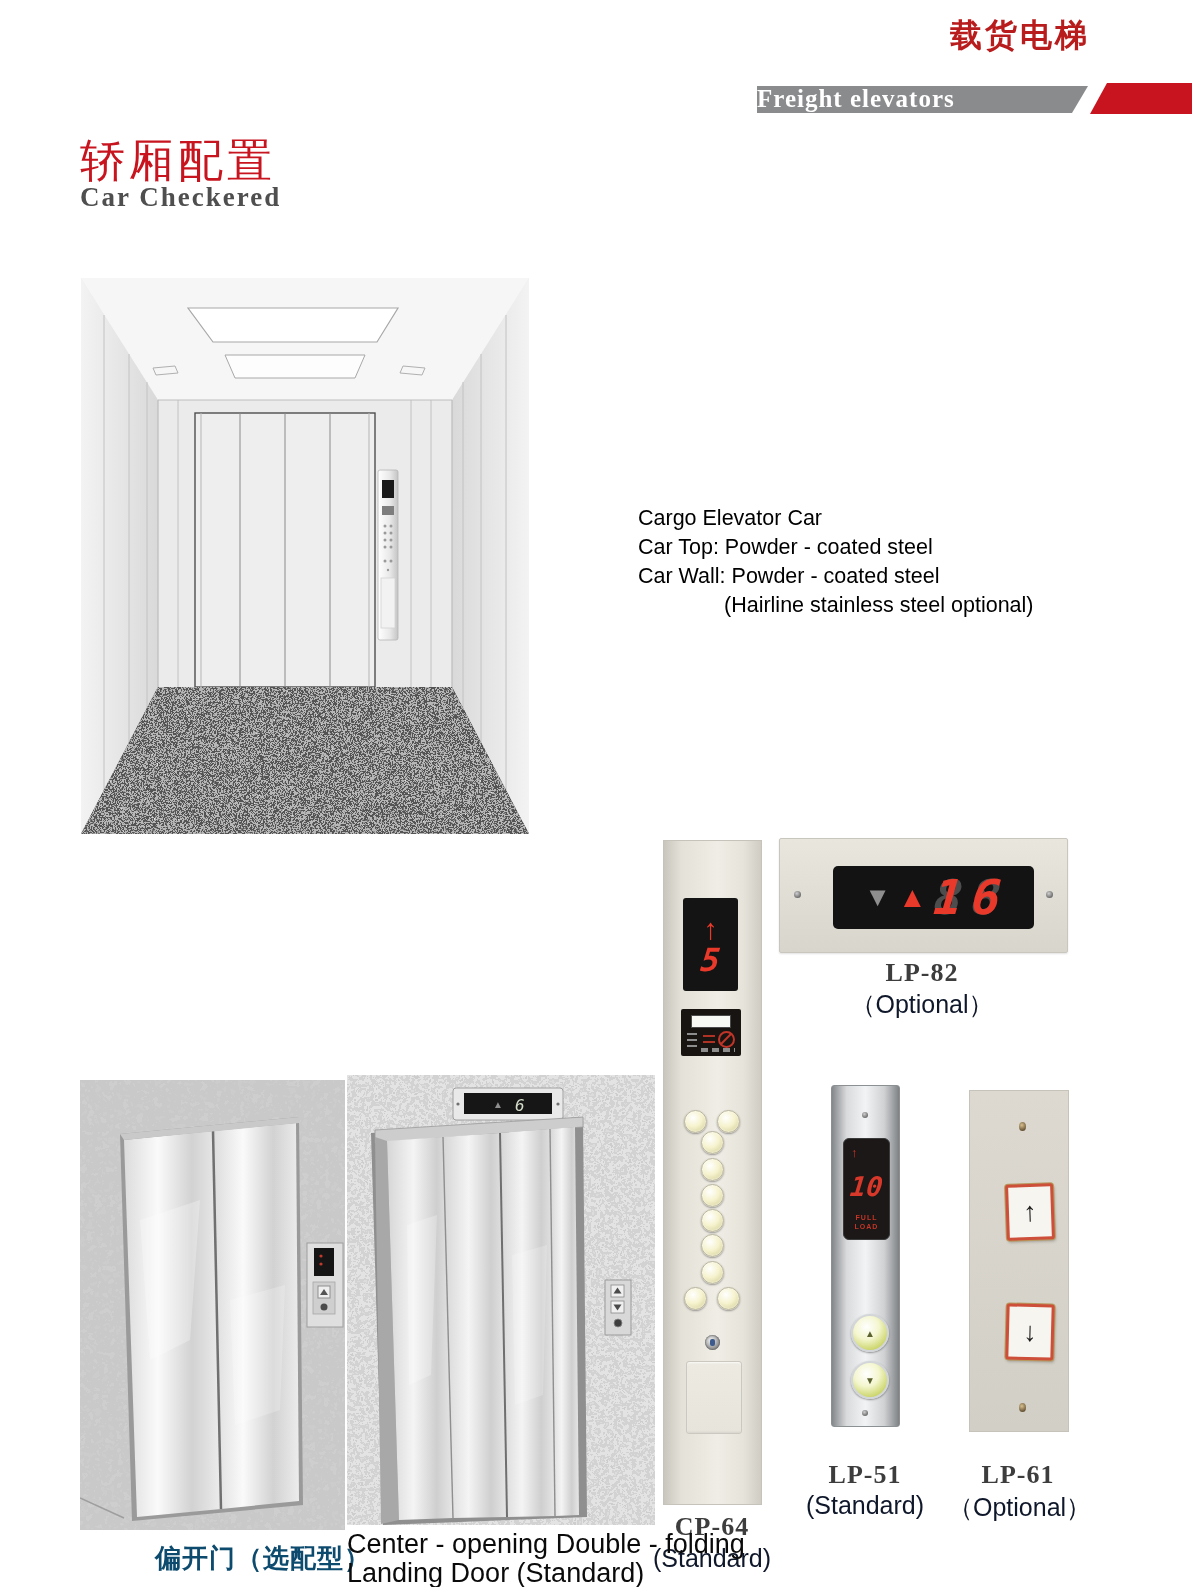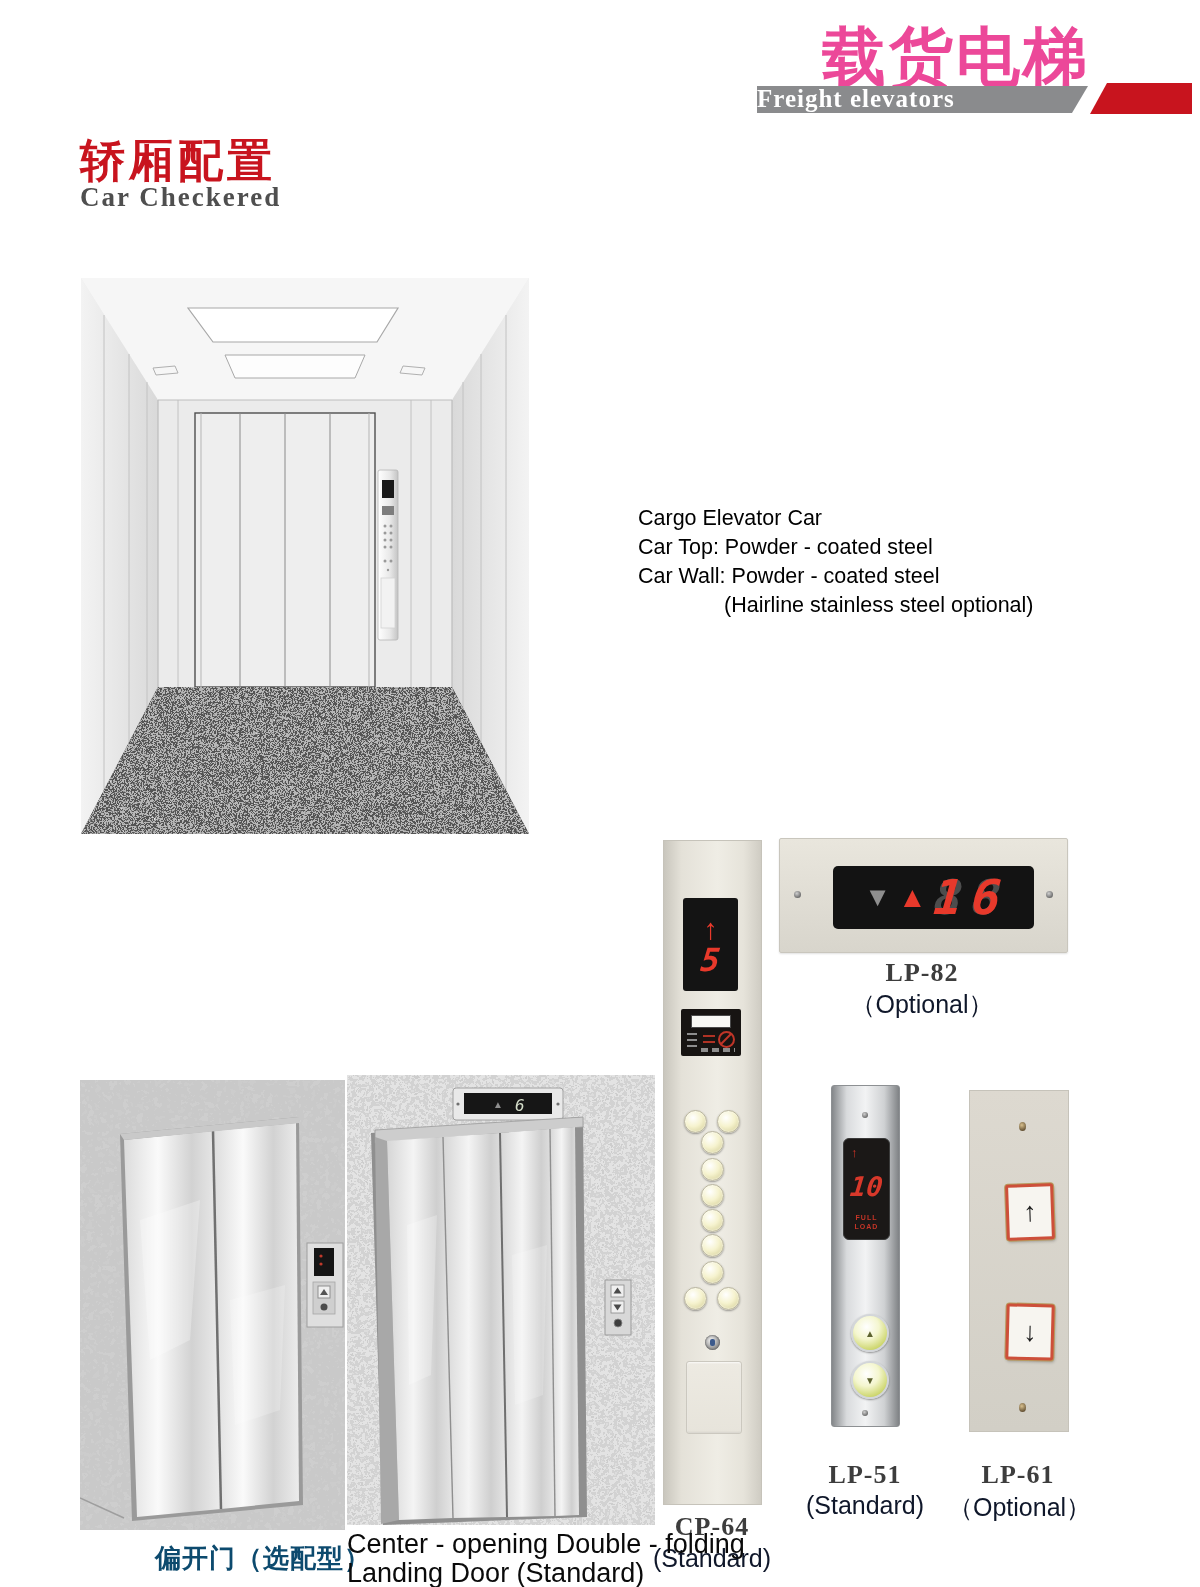--- a/index.html
+++ b/index.html
@@ -1,32 +1,32 @@
 <!DOCTYPE html>
 <html><head>
 <meta charset="utf-8">
 <style>
   html,body{margin:0;padding:0;background:#fff;}
   #page{position:relative;width:1200px;height:1587px;background:#fff;overflow:hidden;
         font-family:"Liberation Sans",sans-serif;color:#111;}
   .abs{position:absolute;}
 
   
-  #hdr-cn{right:110px;top:14px;font-size:64px;font-weight:bold;color:#ec4899;
+  #hdr-cn{right:110px;top:14px;font-size:32px;font-weight:bold;color:#b91c1c;
           letter-spacing:3px;font-family:Liberation Serif, serif;}
   #banner-gray{left:757px;top:86px;width:331px;height:27px;background:#8a8b8d;
           clip-path:polygon(0 0,100% 0,calc(100% - 16px) 100%,0 100%);
           display:flex;align-items:center;justify-content:flex-start;}
   #banner-gray span{font-family:"Liberation Serif",serif;font-weight:bold;font-size:25px;
           color:#fff;letter-spacing:1px;padding-bottom:2px;}
   #banner-red{left:1090px;top:83px;width:102px;height:31px;background:#c8141e;
           clip-path:polygon(17px 0,100% 0,100% 100%,0 100%);}
 
   
-  #sec-cn{left:80px;top:131px;font-size:45px;font-weight:bold;color:#c8141e;
+  #sec-cn{left:80px;top:131px;font-size:45px;font-weight:normal;color:#c8141e;
           letter-spacing:4px;font-family:"DejaVu Sans",sans-serif;}
   #sec-en{left:80px;top:182px;font-size:27px;font-weight:bold;color:#4f4f4f;
           letter-spacing:2px;font-family:"Liberation Serif",serif;}
 
   
   #specs{left:638px;top:504px;font-size:21.5px;line-height:29px;color:#000;}
   #specs .indent{padding-left:86px;}
 
   
   #car-svg{left:81px;top:278px;}

